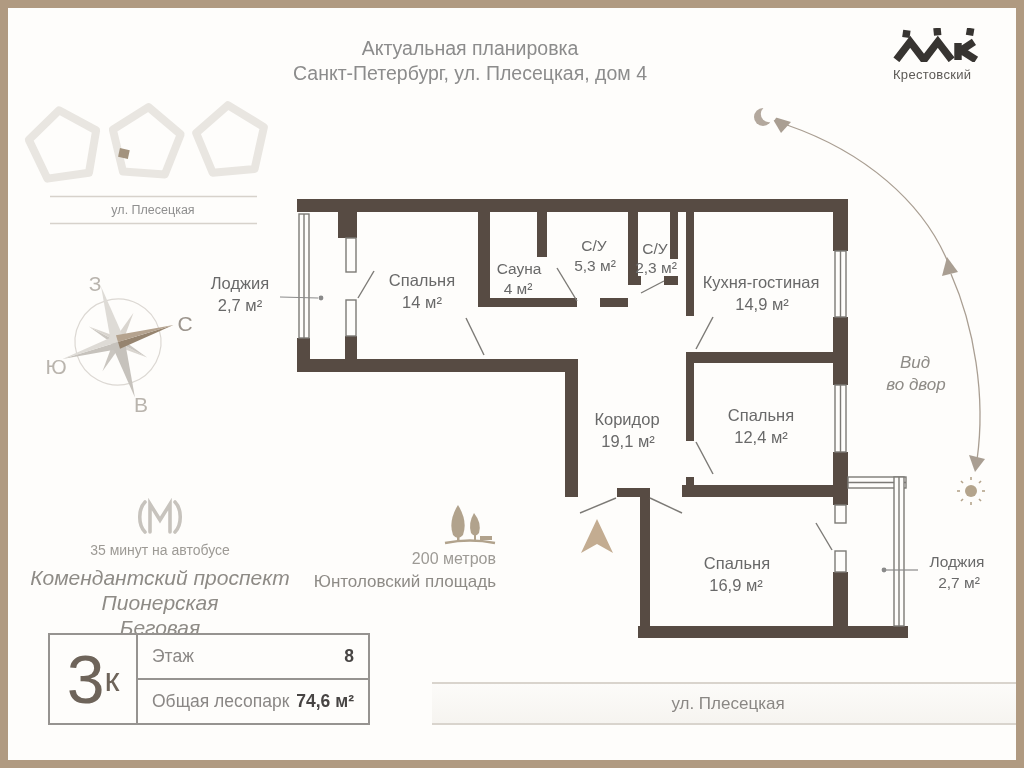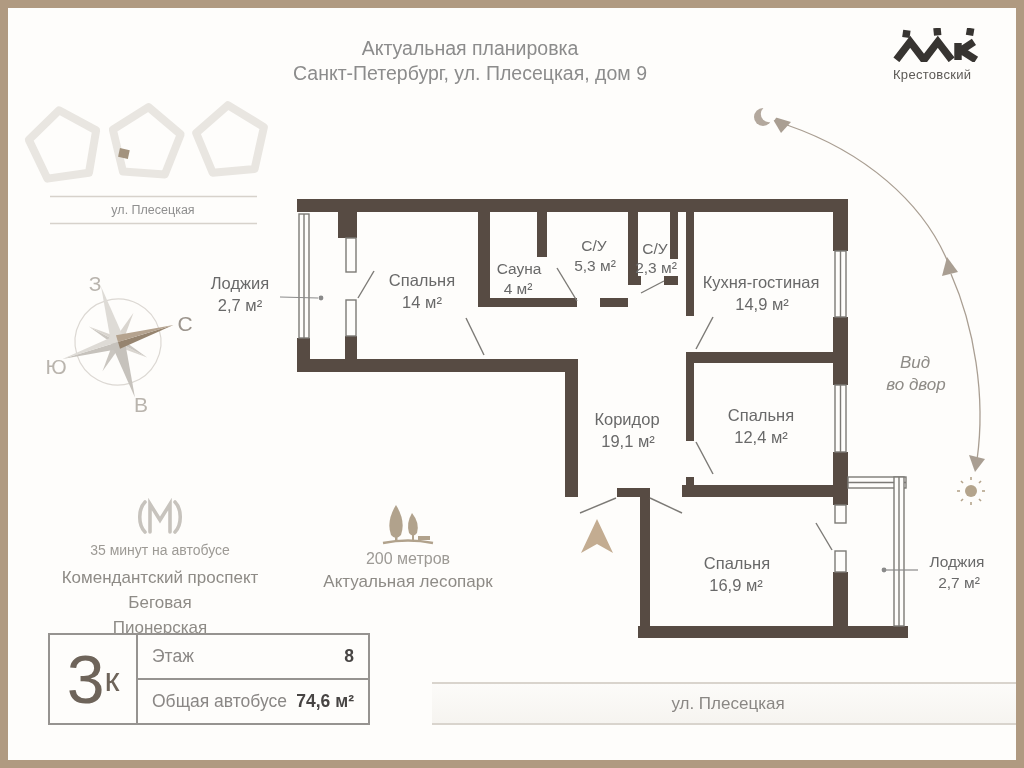--- a/index.html
+++ b/index.html
@@ -6,22 +6,22 @@
   #canvas{position:relative;width:1024px;height:768px;background:#fefdfb;overflow:hidden;
           font-family:"Liberation Sans", sans-serif;}
   .frame{position:absolute;inset:0;border:8px solid #b09a81;pointer-events:none;z-index:30;}
   .abs{position:absolute;}
   .title-wrap{top:36px;left:0;width:940px;text-align:center;color:#8c8c8c;z-index:5;}
   .title-line{font-size:19.5px;line-height:25px;}
   .logo-wrap{left:893px;top:28px;width:108px;text-align:left;z-index:5;}
   .logo-name{font-size:13px;color:#5c5955;letter-spacing:.3px;margin-top:1px;}
   .transport{left:18px;top:498px;width:284px;text-align:center;z-index:5;}
   .t-time{font-size:14px;color:#9d9a95;margin-bottom:7px;}
-  .t-station{font-size:17px;color:#8e8b86;line-height:25px;}
-  .park{left:308px;top:503px;width:200px;text-align:center;z-index:5;}
+  .t-station{font-size:21px;color:#8e8b86;line-height:25px;font-style:italic;}
+  .park{left:296px;top:503px;width:200px;text-align:right;z-index:5;}
   .p-dist{font-size:16px;color:#9d9a95;margin-bottom:4px;}
   .p-name{font-size:17px;color:#8e8b86;}
   .info-table{left:48px;top:633px;width:318px;height:88px;border:2px solid #969390;
               display:flex;background:#fefdfb;z-index:5;}
   .it-left{width:86px;border-right:2px solid #969390;display:flex;align-items:center;justify-content:center;}
   .it-rooms{font-size:68px;color:#6e645a;line-height:1;}
   .it-rooms-suffix{font-size:34px;color:#6e645a;}
   .it-right{flex:1;display:flex;flex-direction:column;}
   .it-row{flex:1;display:flex;align-items:center;justify-content:space-between;padding:0 14px;}
   .it-row.first{border-bottom:2px solid #969390;}
@@ -34,21 +34,21 @@
   .street-band span{font-size:17px;color:#8a8784;}
   svg text{font-family:"Liberation Sans", sans-serif;}
 </style>
 </head>
 <body>
 
 <div id="canvas">
 
   <div class="abs title-wrap">
     <div class="title-line">Актуальная планировка</div>
-    <div class="title-line">Санкт-Петербург, ул. Плесецкая, дом 9</div>
+    <div class="title-line">Санкт-Петербург, ул. Плесецкая, дом 4</div>
   </div>
 
   <div class="abs logo-wrap">
     <svg width="96" height="34" viewBox="0 0 90 32">
       <g stroke="#373431" stroke-width="7" fill="none">
         <path d="M3,30 L16,13 L29,30 L42,13 L55,30"></path>
         <path d="M61,30 L61,14 M61,23 L76,13 M64,21 L78,30"></path>
       </g>
       <g fill="#373431">
         <rect x="9" y="2" width="7" height="7" transform="rotate(8 12 5)"></rect>
@@ -62,51 +62,51 @@
   <div class="abs transport">
     <svg width="46" height="38" viewBox="0 0 46 38" style="margin-bottom:2px;">
       <g stroke="#c7c3bd" stroke-width="3.6" fill="none" stroke-linecap="round">
         <path d="M8,34 C1,27 1,11 8,4"></path>
         <path d="M38,34 C45,27 45,11 38,4"></path>
         <path d="M13,34 L13,6 L23,22 L33,6 L33,34"></path>
       </g>
     </svg>
     <div class="t-time">35 минут на автобусе</div>
     <div class="t-station">Комендантский проспект</div>
+    <div class="t-station">Пионерская</div>
     <div class="t-station">Беговая</div>
-    <div class="t-station">Пионерская</div>
   </div>
 
   <div class="abs park">
     <svg width="52" height="42" viewBox="0 0 52 42" style="margin-bottom:1px;">
       <g fill="#b1a28c">
         <path d="M14,2 Q4,18 9,32 Q14,38 19,32 Q24,18 14,2 Z"></path>
         <path d="M30,10 Q24,20 27,30 Q31,35 35,30 Q38,20 30,10 Z"></path>
         <rect x="13" y="30" width="2.5" height="9"></rect>
         <rect x="30" y="28" width="2" height="10"></rect>
         <rect x="36" y="33" width="12" height="4"></rect>
       </g>
       <path d="M1,40 Q26,35 51,40" stroke="#b1a28c" stroke-width="2.5" fill="none"></path>
     </svg>
     <div class="p-dist">200 метров</div>
-    <div class="p-name">Актуальная лесопарк</div>
+    <div class="p-name">Юнтоловский площадь</div>
   </div>
 
   <div class="abs info-table">
     <div class="it-left">
       <span class="it-rooms">3</span>
         <span class="it-rooms-suffix">к</span>
     </div>
     <div class="it-right">
       <div class="it-row first">
         <span class="it-label">Этаж</span>
         <span class="it-value">8</span>
       </div>
       <div class="it-row">
-        <span class="it-label">Общая автобусе</span>
+        <span class="it-label">Общая лесопарк</span>
         <span class="it-value">74,6 м²</span>
       </div>
     </div>
   </div>
 
   <div class="abs street-band">
     <span>ул. Плесецкая</span>
   </div>
 
   <svg class="abs" style="left:0;top:0;z-index:3;" width="1024" height="768" viewBox="0 0 1024 768">

